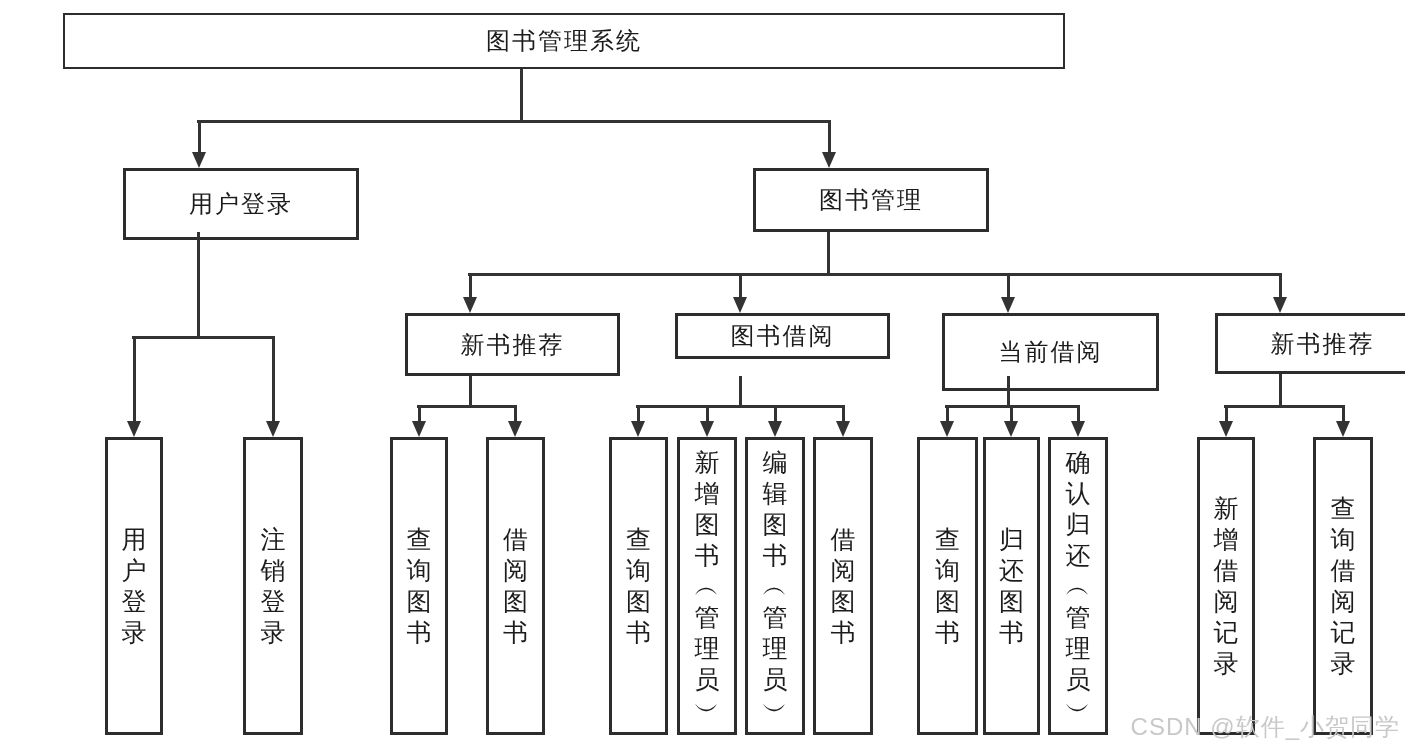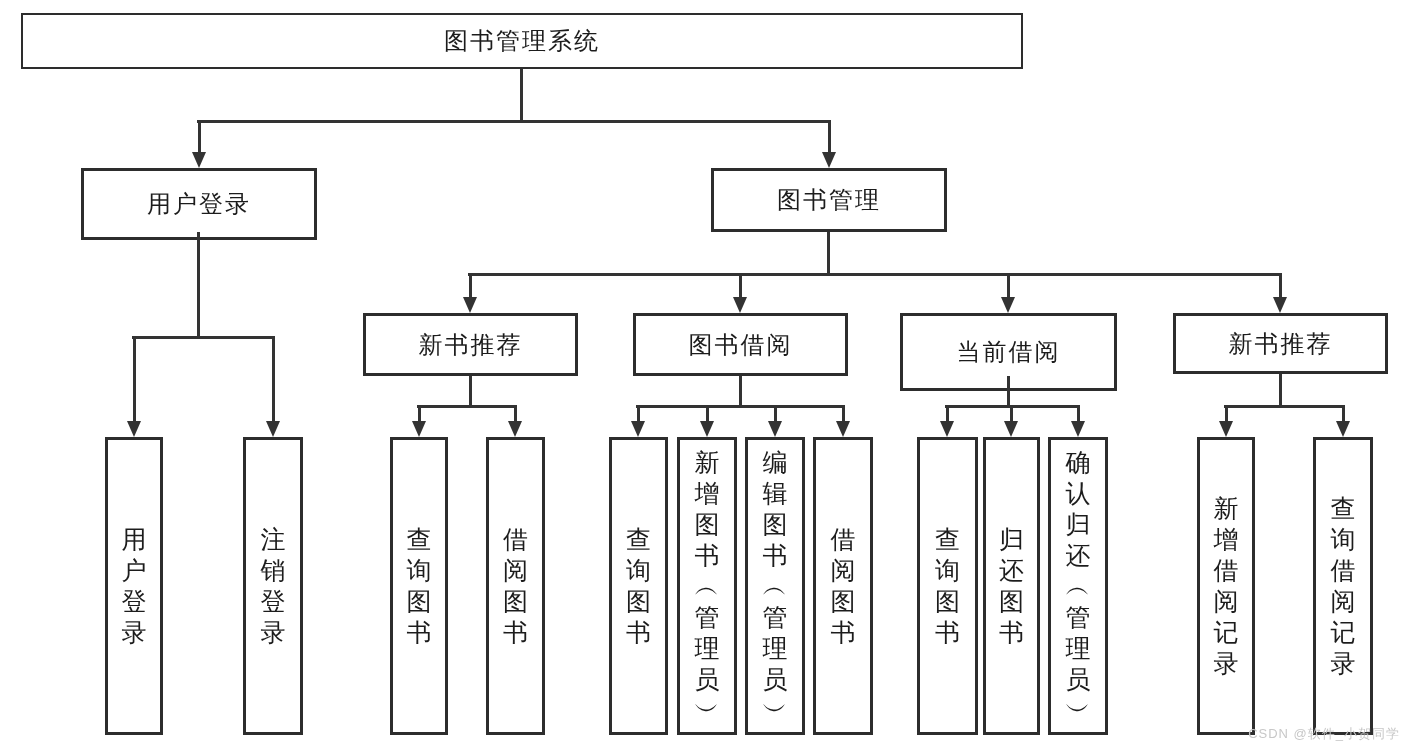--- a/index.html
+++ b/index.html
@@ -11,21 +11,21 @@
   }
   html,body{margin:0;padding:0;background:var(--bg);}
   .canvas{
     position:relative;width:1405px;height:747px;background:var(--bg);
     font-family:"Liberation Sans",sans-serif;overflow:hidden;
   }
   
   .hbox{
     position:absolute;box-sizing:border-box;background:#fff;
     border:3px solid var(--border);
-    display:flex;align-items:center;justify-content:center;
+    display:flex;align-items:center;justify-content:center;margin-left:42px;
   }
   .hbox.root{border-width:2px;}
   .hlabel{
     font-size:24px;color:var(--text);letter-spacing:2px;white-space:nowrap;
   }
   
   .vbox{
     position:absolute;top:437px;height:298px;box-sizing:border-box;background:#fff;
     border:3px solid var(--border);
     display:flex;align-items:center;justify-content:center;
@@ -43,21 +43,21 @@
   .arrow{position:absolute;width:14px;}
   .arrow::before{
     content:"";position:absolute;left:5.5px;top:0;bottom:13px;width:3px;background:var(--line);
   }
   .arrow::after{
     content:"";position:absolute;left:0;bottom:0;width:0;height:0;
     border-left:7px solid transparent;border-right:7px solid transparent;
     border-top:16px solid var(--line);
   }
   .watermark{
-    position:absolute;right:5px;bottom:4px;font-size:13px;color:var(--wm);
+    position:absolute;right:5px;bottom:4px;font-size:24px;color:var(--wm);
     letter-spacing:1px;white-space:nowrap;
   }
 </style>
 </head>
 <body>
 
 <div class="canvas">
 
   <div class="hbox root" style="left:21px;top:13px;width:1002px;height:56px;">
     <span class="hlabel">图书管理系统</span>
@@ -66,21 +66,21 @@
   <div class="hbox" style="left:81px;top:168px;width:236px;height:72px;">
     <span class="hlabel">用户登录</span>
   </div>
   <div class="hbox" style="left:711px;top:168px;width:236px;height:64px;">
     <span class="hlabel">图书管理</span>
   </div>
 
   <div class="hbox" style="left:363px;top:313px;width:215px;height:63px;justify-content:center;">
     <span class="hlabel">新书推荐</span>
   </div>
-  <div class="hbox" style="left:633px;top:313px;width:215px;height:63px;">
+  <div class="hbox" style="left:633px;top:313px;width:215px;height:46px;">
     <span class="hlabel">图书借阅</span>
   </div>
   <div class="hbox" style="left:900px;top:313px;width:217px;height:78px;">
     <span class="hlabel">当前借阅</span>
   </div>
   <div class="hbox" style="left:1173px;top:313px;width:215px;height:61px;">
     <span class="hlabel">新书推荐</span>
   </div>
 
   <div class="vbox" style="left:105px;width:58px;">

